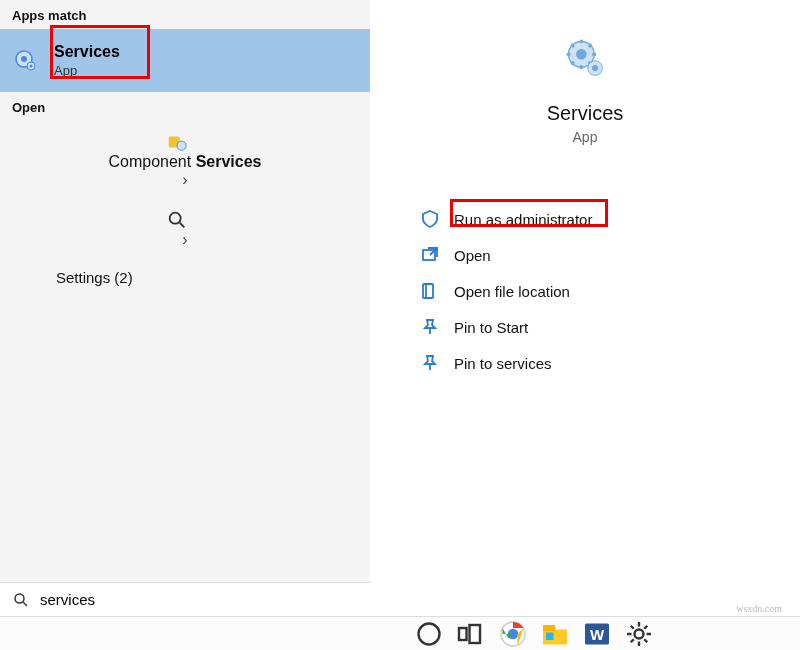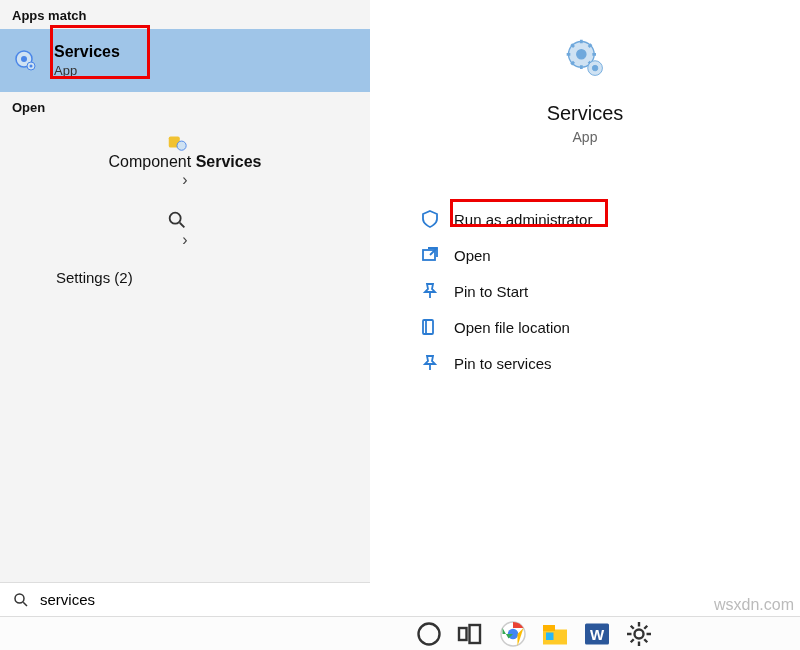--- a/index.html
+++ b/index.html
@@ -36,21 +36,21 @@
   .action-icon { width: 20px; height: 20px; margin-right: 14px; color: #2b7cd3; display: flex; align-items: center; justify-content: center; }
   .action-label { font-size: 15px; color: #111; }
   .red-box-right { position: absolute; left: 30px; top: -2px; width: 158px; height: 28px; border: 3px solid #e00; pointer-events: none; }
 
   .search-bar { position: absolute; left: 0; bottom: 0; width: 370px; height: 34px; background: #fff; border-top: 1px solid #ddd; display: flex; align-items: center; padding: 0 12px; }
   .search-bar input { border: none; outline: none; font-size: 15px; flex: 1; background: transparent; }
 
   .taskbar .tb-icon { width: 30px; height: 34px; display: flex; align-items: center; justify-content: center; cursor: pointer; margin: 0 6px; }
   .taskbar-spacer { width: 408px; }
 
-  .watermark { position: absolute; right: 6px; bottom: 36px; font-size: 16px; color: #bbb; }
+  .watermark { position: absolute; right: 18px; bottom: 36px; font-size: 10px; color: #bbb; font-family: Liberation Serif, serif; }
 </style>
 </head>
 <body>
 
 <div class="left-panel">
   <div class="section-header">Apps match</div>
 
   <div class="best-match-item">
     <span class="icon">
       <svg viewBox="0 0 24 24" fill="#6fa8dc">
@@ -135,33 +135,33 @@
             <rect x="3" y="5" width="12" height="10"></rect>
             <path d="M8 3h9v9"></path>
             <path d="M17 3l-7 7"></path>
           </svg>
         </span>
       <span class="action-label">Open</span>
     </div>
     <div class="action-item">
       <span class="action-icon">
           <svg viewBox="0 0 20 20" fill="none" stroke="#2b7cd3" stroke-width="1.8">
-            <path d="M7 3h6l-1 5 3 3H5l3-3-1-5zM10 11v6"></path>
-          </svg>
-        </span>
-      <span class="action-label">Pin to Start</span>
-    </div>
-    <div class="action-item">
-      <span class="action-icon">
-          <svg viewBox="0 0 20 20" fill="none" stroke="#2b7cd3" stroke-width="1.8">
             <rect x="3" y="3" width="10" height="14" rx="1"></rect>
             <path d="M6 3v14"></path>
           </svg>
         </span>
       <span class="action-label">Open file location</span>
+    </div>
+    <div class="action-item">
+      <span class="action-icon">
+          <svg viewBox="0 0 20 20" fill="none" stroke="#2b7cd3" stroke-width="1.8">
+            <path d="M7 3h6l-1 5 3 3H5l3-3-1-5zM10 11v6"></path>
+          </svg>
+        </span>
+      <span class="action-label">Pin to Start</span>
     </div>
     <div class="action-item">
       <span class="action-icon">
           <svg viewBox="0 0 20 20" fill="none" stroke="#2b7cd3" stroke-width="1.8">
             <path d="M7 3h6l-1 5 3 3H5l3-3-1-5zM10 11v6"></path>
           </svg>
         </span>
       <span class="action-label">Pin to services</span>
     </div>
   </div>

